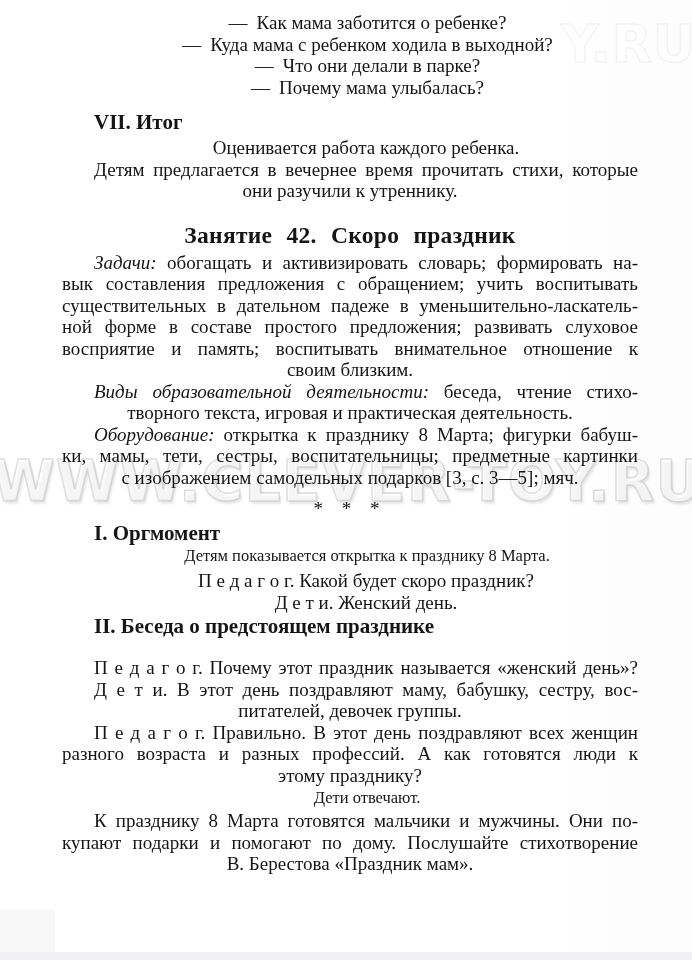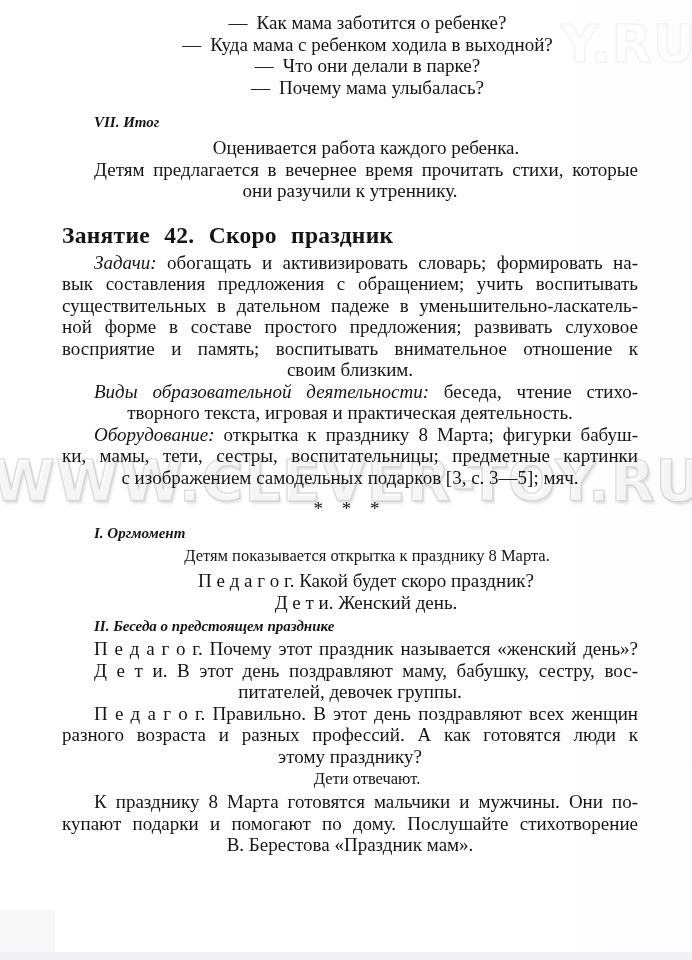--- a/index.html
+++ b/index.html
@@ -7,27 +7,27 @@
     position:relative; width:692px; height:960px; overflow:hidden;
     background:linear-gradient(90deg,#ffffff 0%,#ffffff 78%,#fcfcfd 100%);
     font-family:"Liberation Serif","DejaVu Serif",serif; color:#151515;
   }
   .content { position:absolute; left:62px; top:0; width:576px; z-index:2; }
   .ln { margin:0; font-size:19px; line-height:21.5px; text-align:center; }
   .jf { text-align:justify; text-align-last:justify; }
   .ind { text-indent:32px; }
   .qline { padding-left:35px; }
   .qdash { margin-right:9px; }
-  .h2 { margin:0; font-size:15px; font-weight:bold; line-height:22px; text-indent:32px;font-style:italic; }
-  .title { margin:18px 0 0 0; font-size:23.5px; font-weight:bold;
+  .h2 { margin:0; font-size:21px; font-weight:bold; line-height:22px; text-indent:32px; }
+  .title { margin:18px 0 0 0; text-align:center; font-size:23.5px; font-weight:bold;
            line-height:30px; word-spacing:8px; letter-spacing:0.3px; }
   .note { font-size:16.5px; line-height:20px; text-indent:34px; }
   .lead { font-style:italic; }
   .stars { margin:10px 0 0 0; text-align:center; font-size:19px; line-height:22px; letter-spacing:7px; }
-  .mt3 { margin-top:1px; } .mt4 { margin-top:4px; } .mt9 { margin-top:4px; }
+  .mt3 { margin-top:20px; } .mt4 { margin-top:4px; } .mt9 { margin-top:4px; }
   .mt10 { margin-top:2px; } .mt13 { margin-top:13px; }
   .pad-top { height:12px; }
   .pagenum { position:absolute; top:956px; right:52px; font-size:17.5px; z-index:2; }
   .wm {
     position:absolute; left:-8px; top:448px; width:708px; z-index:1;
     text-align:center; white-space:nowrap;
     font-family:"DejaVu Sans","Liberation Sans",sans-serif; font-weight:bold;
     font-size:57px; letter-spacing:1px;
     color:rgba(255,255,255,0.55);
     -webkit-text-stroke:1.6px rgba(178,178,178,0.42);

